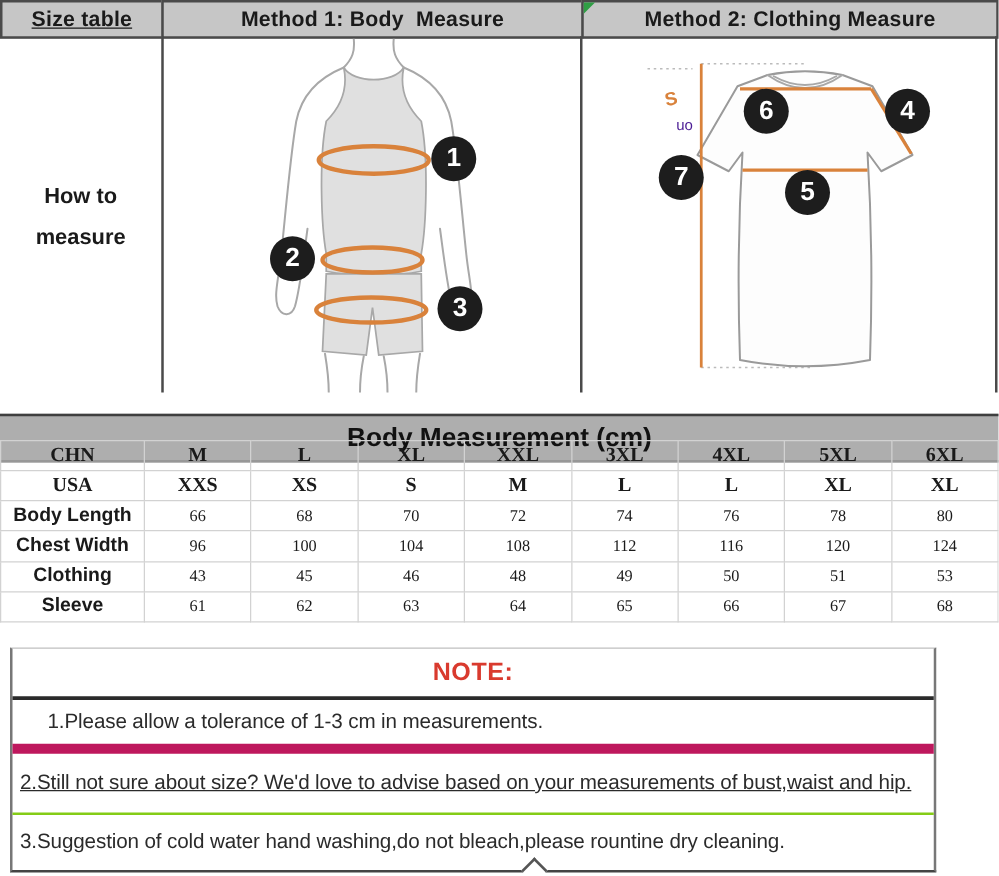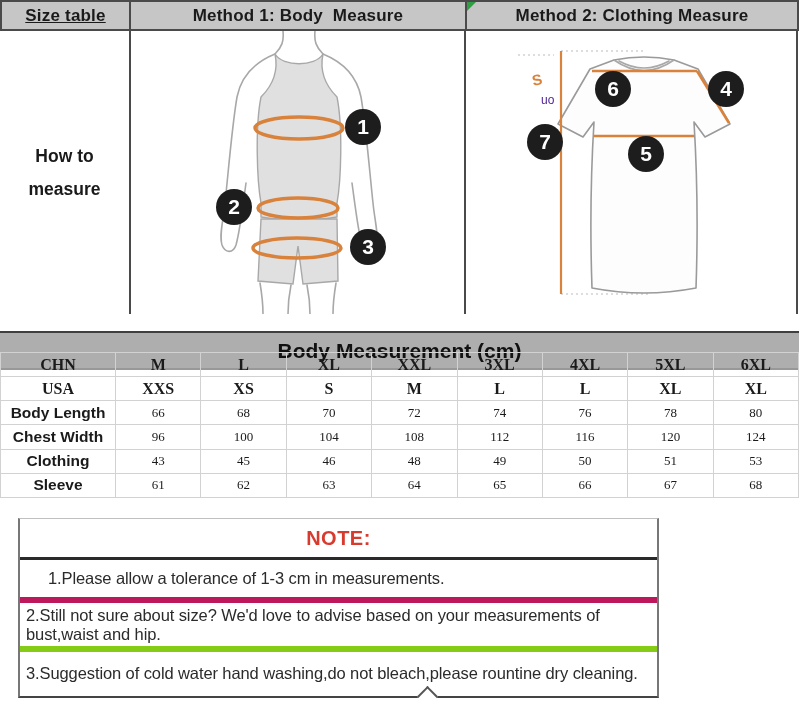--- a/index.html
+++ b/index.html
@@ -64,35 +64,35 @@
   #size-table td{
     border:1px solid #d2d2d2; text-align:center; vertical-align:middle; padding:0;
   }
   tr.serif-row td{font-family:"Liberation Serif", serif; font-weight:bold; font-size:16px;}
   tr.num-row td{font-family:"Liberation Serif", serif; font-size:13px;}
   tr.num-row td.rowlabel{
     font-family:"Liberation Sans", sans-serif; font-weight:bold; font-size:15.5px;margin-top:16px;
   }
   
   #note-box{
-    position:absolute; left:18px; top:518px; width:641px; height:180px; box-sizing:border-box;
+    position:absolute; left:8px; top:518px; width:741px; height:180px; box-sizing:border-box;
     border-left:2px solid #777; border-right:2px solid #777;
     border-top:1px solid #c0c0c0; border-bottom:2px solid #444; background:#fff;
   }
   #note-title{
     height:41px; box-sizing:border-box; border-bottom:3px solid #2a2a2a;
     display:flex; align-items:center; justify-content:center;
     color:var(--note-red,#d93a2e); font-weight:bold; font-size:20px; letter-spacing:0.5px;
   }
   .note-row{
     box-sizing:border-box; display:flex; align-items:center; padding-left:6px;
     font-size:16.5px; color:#2b2b2b; letter-spacing:-0.1px;
   }
-  #note-1{height:43px; border-bottom:6px solid #be185d;padding-left:28px;}
-  #note-2{height:49px; border-bottom:6px solid #84cc16;}
+  #note-1{height:43px; border-bottom:8px solid #be185d;padding-left:28px;}
+  #note-2{height:49px; border-bottom:2px solid #84cc16;text-decoration:underline;}
   #note-3{height:42px;}
   .bottom-notch{
     position:absolute; left:420px; top:689px; width:13px; height:13px; background:#fff;
     border-left:2px solid #555; border-top:2px solid #555; transform:rotate(45deg); z-index:3;
   }
 </style>
 </head>
 <body>
 
 <div id="stage">

